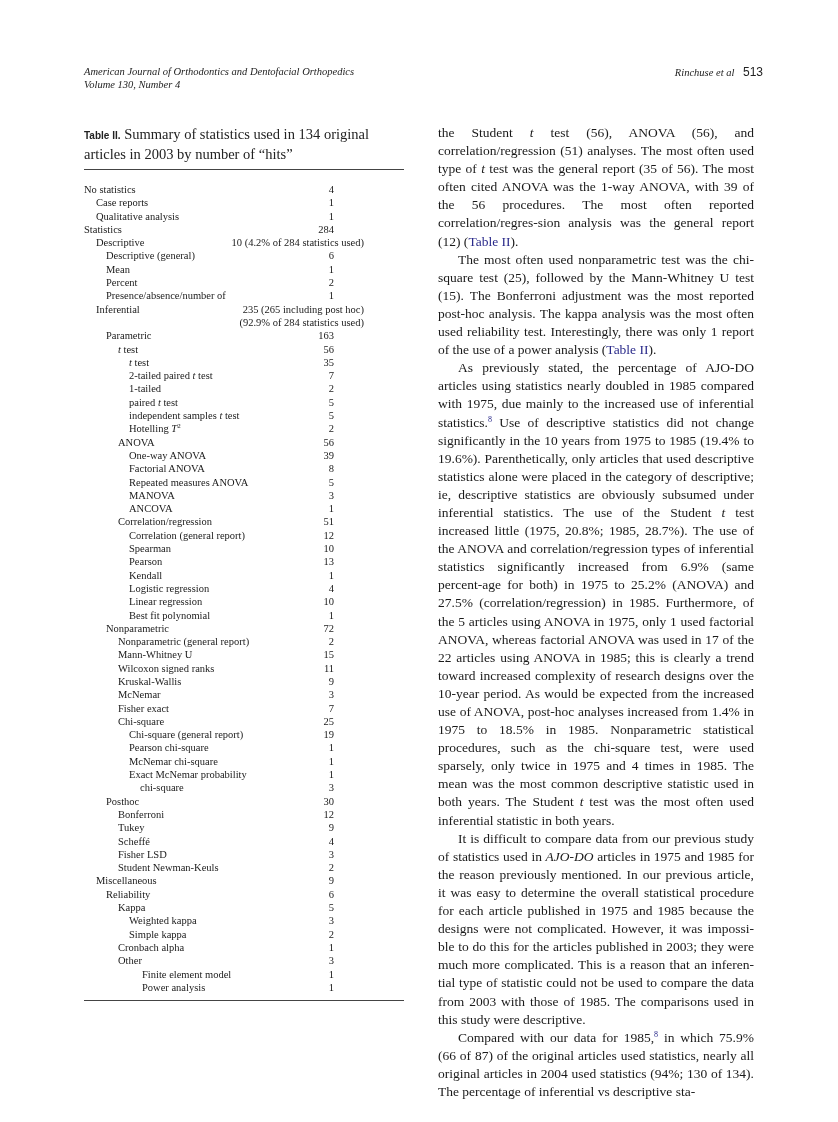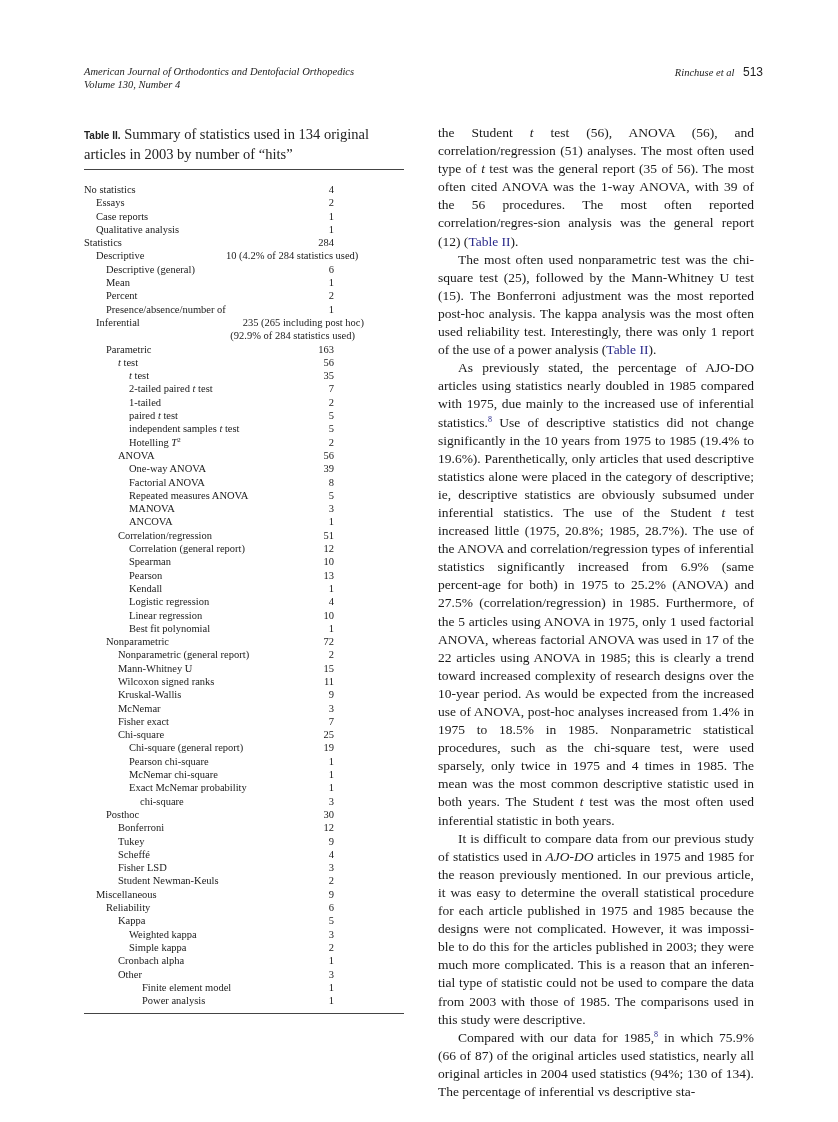--- a/index.html
+++ b/index.html
@@ -49,38 +49,34 @@
     <span>Summary of statistics used in 134 original articles in 2003 by number of “hits”</span>
   </div>
   <div class="rule-top"></div>
   <table class="stats">
     <tbody id="stats-body">
         <tr>
           <td class="l0">No statistics</td>
           <td class="v">4</td>
         </tr>
         <tr>
-          <td class="l1">Essays</td>
-          <td class="v">2</td>
-        </tr>
-        <tr>
           <td class="l1">Case reports</td>
           <td class="v">1</td>
         </tr>
         <tr>
           <td class="l1">Qualitative analysis</td>
           <td class="v">1</td>
         </tr>
         <tr>
           <td class="l0">Statistics</td>
           <td class="v">284</td>
         </tr>
         <tr>
           <td class="l1">Descriptive</td>
-          <td class="v" style="text-align: center; padding-right: 0px; padding-left: 0px; position: relative; left: -40px;">10 (4.2% of 284 statistics used)</td>
+          <td class="v" style="text-align: right; padding-right: 0px; padding-left: 0px; position: relative; left: -40px;">10 (4.2% of 284 statistics used)</td>
         </tr>
         <tr>
           <td class="l2">Descriptive (general)</td>
           <td class="v">6</td>
         </tr>
         <tr>
           <td class="l2">Mean</td>
           <td class="v">1</td>
         </tr>
         <tr>
@@ -90,21 +86,21 @@
         <tr>
           <td class="l2">Presence/absence/number of</td>
           <td class="v">1</td>
         </tr>
         <tr>
           <td class="l1">Inferential</td>
           <td class="v" style="text-align: right; padding-right: 0px; padding-left: 0px; position: relative; left: -40px;">235 (265 including post hoc)</td>
         </tr>
         <tr>
           <td class="l1"></td>
-          <td class="v" style="text-align: left; padding-right: 0px; padding-left: 10px; position: relative; left: -40px; margin-top: 32px;">(92.9% of 284 statistics used)</td>
+          <td class="v" style="text-align: right; padding-right: 0px; padding-left: 10px; position: relative; left: -40px; margin-top: 32px;">(92.9% of 284 statistics used)</td>
         </tr>
         <tr>
           <td class="l2">Parametric</td>
           <td class="v">163</td>
         </tr>
         <tr>
           <td class="l3"><i>t</i> test</td>
           <td class="v">56</td>
         </tr>
         <tr>

